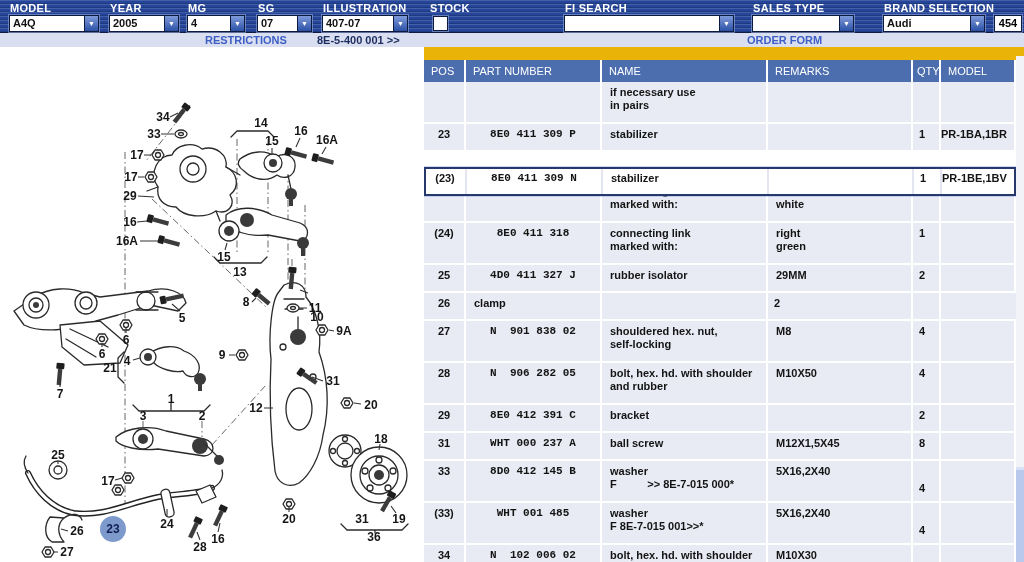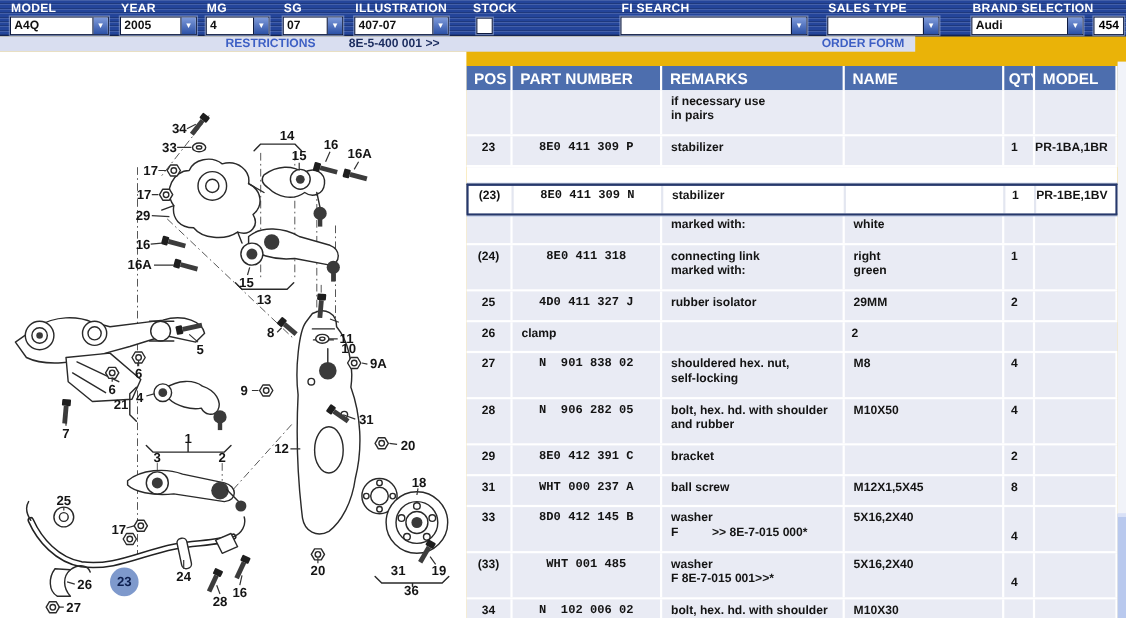--- a/index.html
+++ b/index.html
@@ -16,21 +16,21 @@
   .sel .val{position:absolute;left:3px;top:0;right:15px;font-size:11px;font-weight:bold;color:#111;
        line-height:15px;overflow:hidden;white-space:nowrap;}
   .sel .arr{position:absolute;right:0;top:0;width:13px;height:15px;border-left:1px solid #0d1a40;
        background:linear-gradient(#7e9ada,#2c51a6);color:#fff;font-size:7px;line-height:15px;text-align:center;}
   #stock-box{position:absolute;left:433px;top:16px;width:13px;height:13px;background:#fff;border:1px solid #0d1a40;
        box-shadow:0 0 0 1px rgba(160,180,225,.55);}
   #brand-code{position:absolute;left:994px;top:15px;width:26px;height:15px;background:#fff;border:1px solid #0d1a40;
        font-size:11px;font-weight:bold;line-height:15px;text-align:center;box-shadow:0 0 0 1px rgba(160,180,225,.55);}
 
   
-  #subbar{position:absolute;left:0;top:33px;width:832px;height:14px;background:#d9def0;text-decoration:underline;}
+  #subbar{position:absolute;left:0;top:33px;width:1024px;height:14px;background:#d9def0;text-decoration:underline;}
   #subbar span{position:absolute;top:1px;font-size:11px;font-weight:bold;white-space:nowrap;}
   #restrictions-link{left:205px;color:#3d5fc4;}
   #illustration-ref{left:317px;color:#1b2c5e;}
   #order-form-link{left:747px;color:#3d5fc4;}
 
   
   #diagram{position:absolute;left:0;top:47px;width:424px;height:515px;background:#fff;}
   #diagram svg{position:absolute;left:0;top:0;}
   .ln{stroke:#2a2a2a;fill:none;stroke-width:1.3;stroke-linecap:round;stroke-linejoin:round;}
   .fill{fill:#fff;stroke:#2a2a2a;stroke-width:1.3;stroke-linejoin:round;}
@@ -41,21 +41,21 @@
   .bolt .head{fill:#1e1e1e;}
   .callout{position:absolute;transform:translate(-50%,-50%);font-size:12px;font-weight:bold;color:#151515;
        white-space:nowrap;z-index:2;}
   .callout.hl{background:#7e99cc;border-radius:50%;width:26px;height:26px;line-height:26px;
        text-align:center;color:#0e2050;}
 
   
   #parts-table{position:absolute;left:424px;top:60px;width:592px;height:502px;overflow:hidden;background:#fff;}
   .t-head{display:grid;grid-template-columns:42px 136px 166px 145px 28px 75px;height:22px;
        background:#4d6eae;color:#fff;}
-  .t-head .hc{border-right:2px solid #fff;box-sizing:border-box;font-size:14px;font-weight:bold;
+  .t-head .hc{border-right:2px solid #fff;box-sizing:border-box;font-size:11px;font-weight:normal;
        line-height:22px;padding-left:7px;overflow:hidden;}
   .trow{display:grid;grid-template-columns:42px 136px 166px 145px 28px 75px;background:#e9ebf4;
        border-bottom:2px solid #fff;height:26px;box-sizing:content-box;position:relative;}
   .trow.multi{height:40px;}
   .trow.sel{background:#fff;outline:2px solid #26386c;outline-offset:-2px;z-index:1;}
   .trow.sel .c{border-right-color:#e3e6f0;}
   .c{border-right:2px solid #fff;box-sizing:border-box;padding:4px 0 0 8px;font-size:11px;font-weight:bold;
        color:#141414;line-height:13px;overflow:hidden;}
   .c.pos{padding-left:0;text-align:center;}
   .c.part{padding-left:0;text-align:center;font-family:"Liberation Mono",monospace;white-space:pre;}
@@ -384,22 +384,22 @@
         <span class="callout" style="left: 362px; top: 472px;">31</span>
         <span class="callout" style="left: 399px; top: 472px;">19</span>
         <span class="callout" style="left: 374px; top: 490px;">36</span>
       </div>
   </div>
 
   <div id="parts-table">
     <div class="t-head">
       <div class="hc">POS</div>
       <div class="hc">PART NUMBER</div>
+      <div class="hc">NAME</div>
       <div class="hc">REMARKS</div>
-      <div class="hc">NAME</div>
       <div class="hc" style="padding-left:4px">QTY</div>
       <div class="hc">MODEL</div>
     </div>
     <div id="table-body">
         <div class="trow multi">
           <div class="c pos"></div>
           <div class="c part"></div>
           <div class="c name">
             <div>if necessary use</div>
             <div>in pairs</div>

